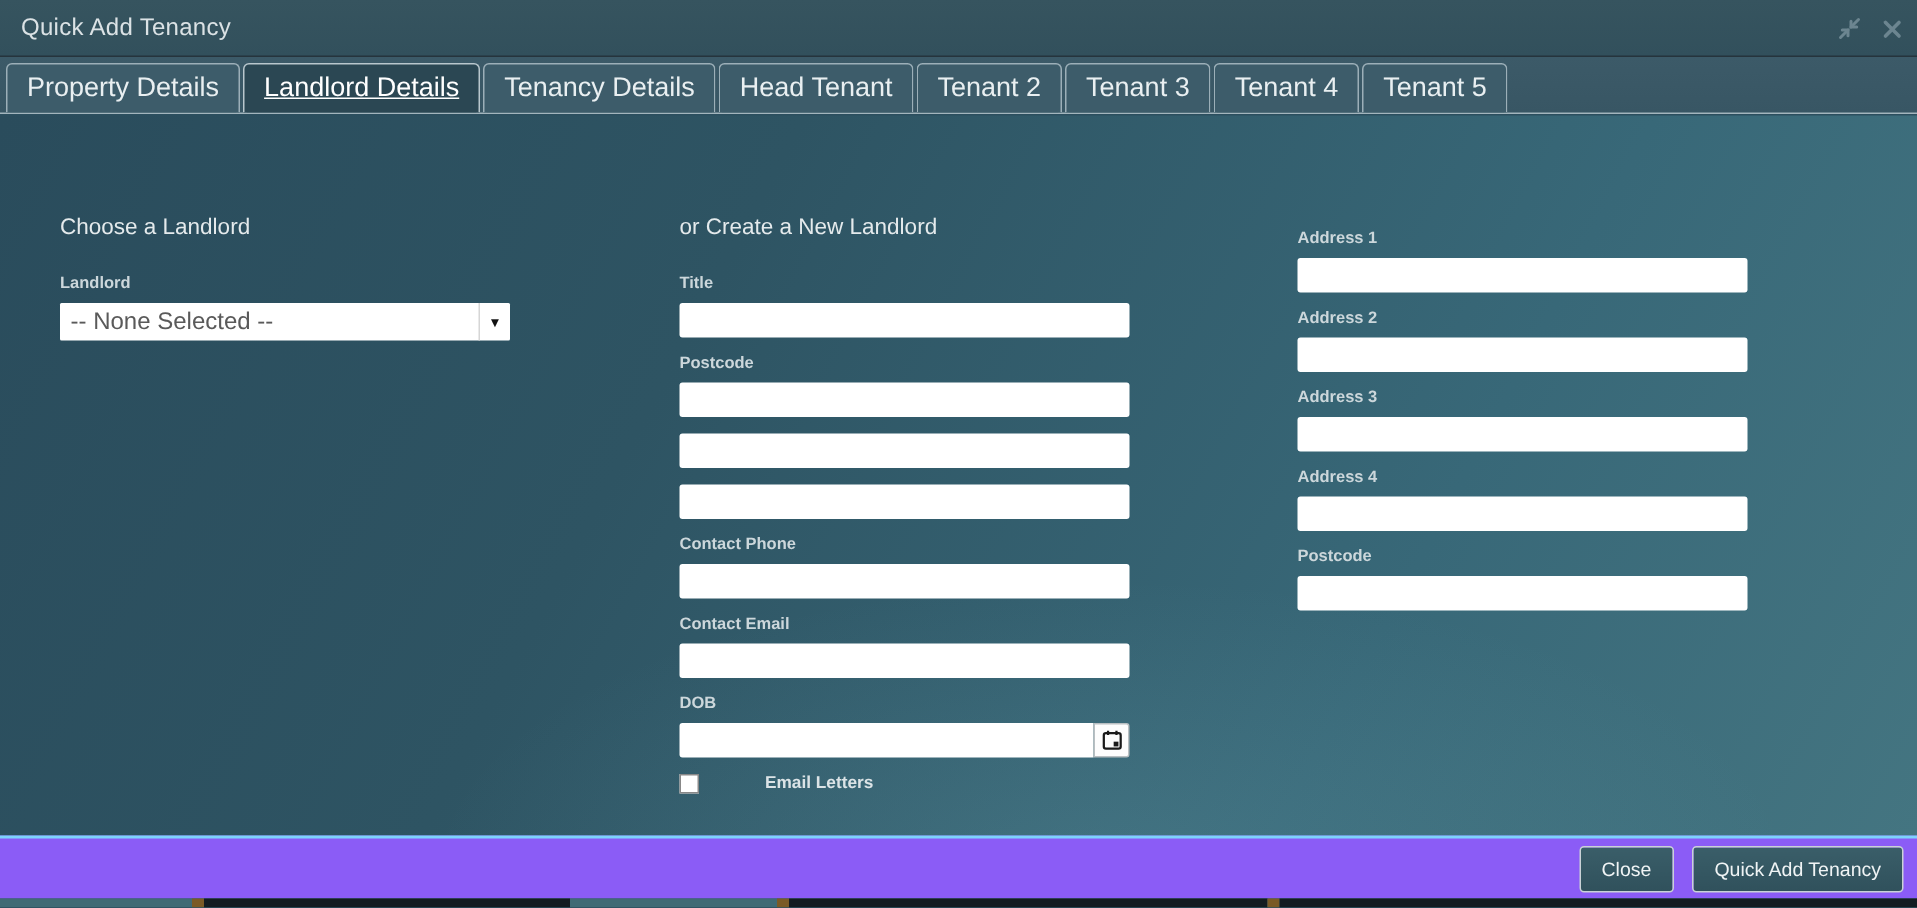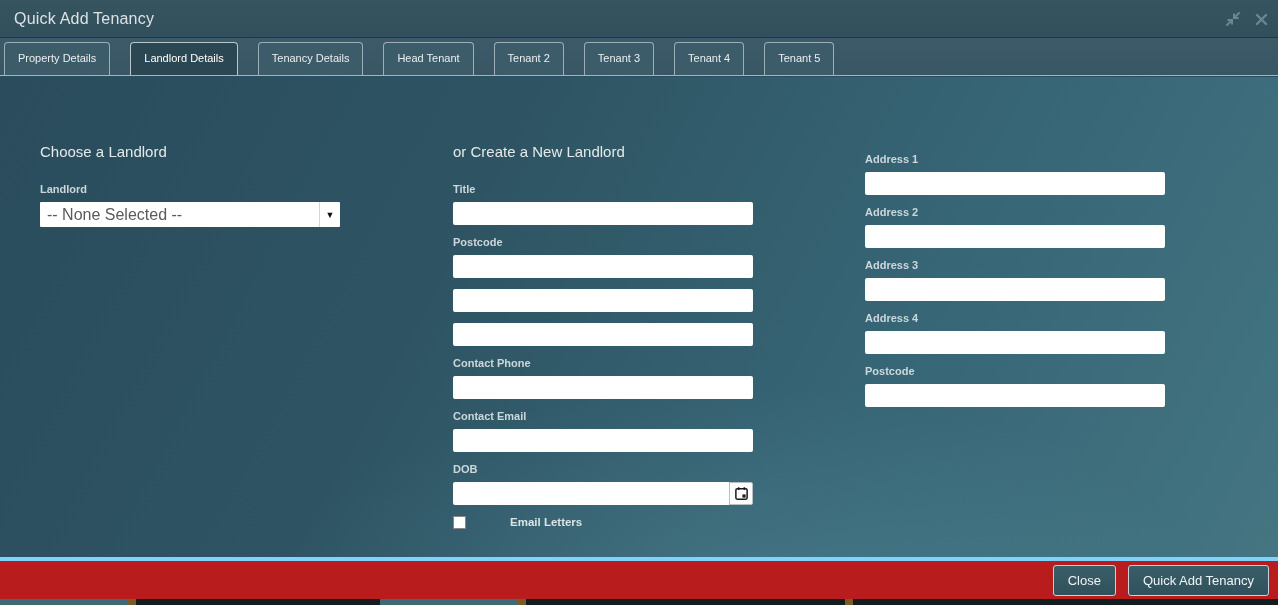--- a/index.html
+++ b/index.html
@@ -20,27 +20,27 @@
   .win-btn { width:18px; height:18px; display:flex; align-items:center; justify-content:center; cursor:pointer; opacity:0.75; }
 
   
   .tabstrip {
     position:absolute; top:38px; left:0; width:1278px; height:38px;
     background:linear-gradient(180deg,#3c5a68 0%,#385664 100%);
     border-bottom:1px solid #a3b5bd;
     display:flex; align-items:flex-end; padding-left:4px;
   }
   .tab {
-    height:33px; line-height:31px; padding:0 13px; margin-right:20px;
-    font-size:11px; color:#e9eff1; white-space:nowrap; cursor:pointer;
+    height:33px; line-height:31px; padding:0 13px; margin-right:2px;
+    font-size:18px; color:#e9eff1; white-space:nowrap; cursor:pointer;
     background:#3d5c6a;
     border:1px solid #9cafb8; border-bottom:none;
     border-radius:4px 4px 0 0;
   }
-  .tab.active { background:#2b4753; color:#ffffff; border-color:#b9c7cd; }
+  .tab.active { background:#2b4753; color:#ffffff; border-color:#b9c7cd;text-decoration:underline; }
 
   
   .content {
     position:absolute; top:77px; left:0; width:1278px; height:480px;
     background:
       radial-gradient(ellipse 700px 300px at 58% 105%, rgba(130,190,200,0.16), rgba(0,0,0,0) 65%),
       linear-gradient(118deg,#2a4c5c 0%,#2e5463 35%,#386878 72%,#447581 100%);
   }
   .col { position:absolute; width:302px;margin-top:48px; }
   .col1 { left:40px;  top:18px; }
@@ -90,21 +90,21 @@
   .checkbox-row { display:flex; align-items:center; margin-top:4px; }
   .checkbox {
     width:13px; height:13px; background:#ffffff; border:1px solid #888;
     margin-right:8px; cursor:pointer;
   }
   .checkbox-label { font-size:11.5px; font-weight:bold; color:#dbe3e6; line-height:13px;padding-left:36px; }
 
   
   .footer {
     position:absolute; top:557px; left:0; width:1278px; height:42px;
-    background:#b91c1c; border-top:4px solid #7dd3fc;
+    background:#8b5cf6; border-top:2px solid #7dd3fc;
     display:flex; align-items:center; justify-content:flex-end; gap:12px; padding-right:9px;
   }
   .btn {
     height:31px; padding:0 14px; font-size:13px; color:#f0f4f5;
     background:linear-gradient(180deg,#3a5e69 0%,#30515c 100%);
     border:1px solid #c9d2d6; border-radius:3px; cursor:pointer;
     font-family:"Liberation Sans", sans-serif;
   }
 
   

